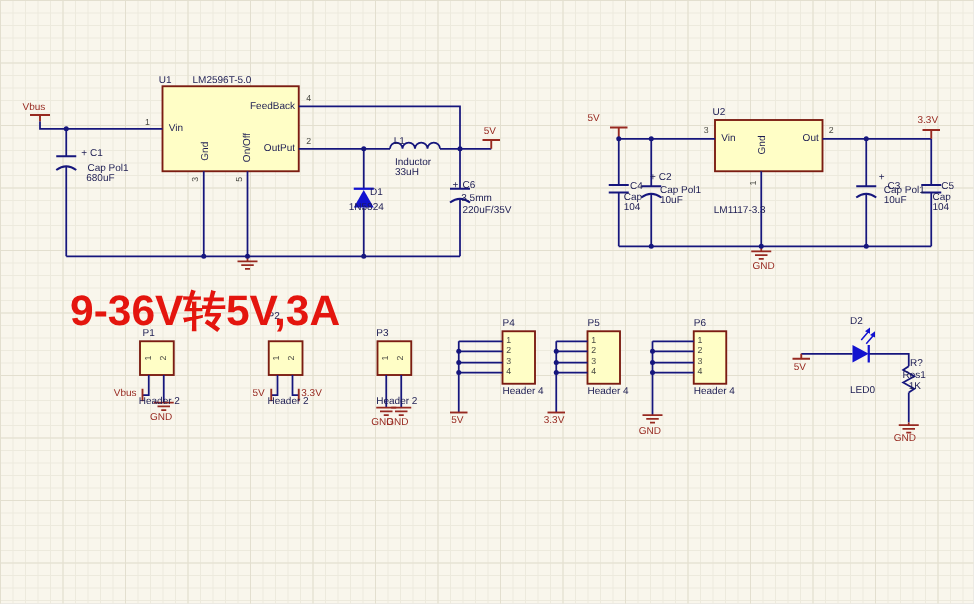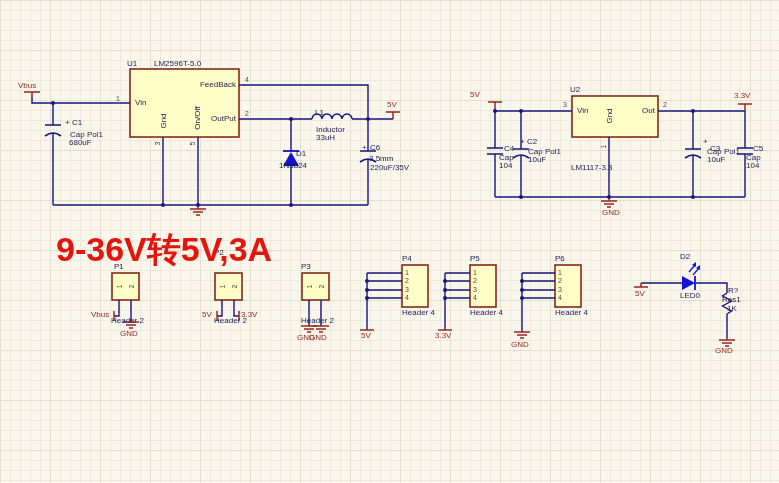--- a/index.html
+++ b/index.html
@@ -237,21 +237,21 @@
 
 <span class="lbl" style="left:555px;top:255px">P6</span>
 <span class="pn" style="left:558px;top:269px">1</span>
 <span class="pn" style="left:558px;top:277px">2</span>
 <span class="pn" style="left:558px;top:286px">3</span>
 <span class="pn" style="left:558px;top:294px">4</span>
 <span class="lbl" style="left:555px;top:309px">Header 4</span>
 <span class="pwr" style="left:511px;top:341px">GND</span>
 
 <span class="lbl" style="left:680px;top:253px">D2</span>
-<span class="lbl" style="left:680px;top:292px">LED0</span>
+<span class="lbl" style="left:680px;top:308px">LED0</span>
 <span class="pwr" style="left:635px;top:290px">5V</span>
 <span class="lbl" style="left:728px;top:287px">R?</span>
 <span class="lbl" style="left:722px;top:296px">Res1</span>
 <span class="lbl" style="left:727px;top:305px">1K</span>
 <span class="pwr" style="left:715px;top:347px">GND</span>
 
 <div class="note" style="left:56px;top:232px;font-size:34px">9-36V转5V,3A</div>
 
 </div>
 

